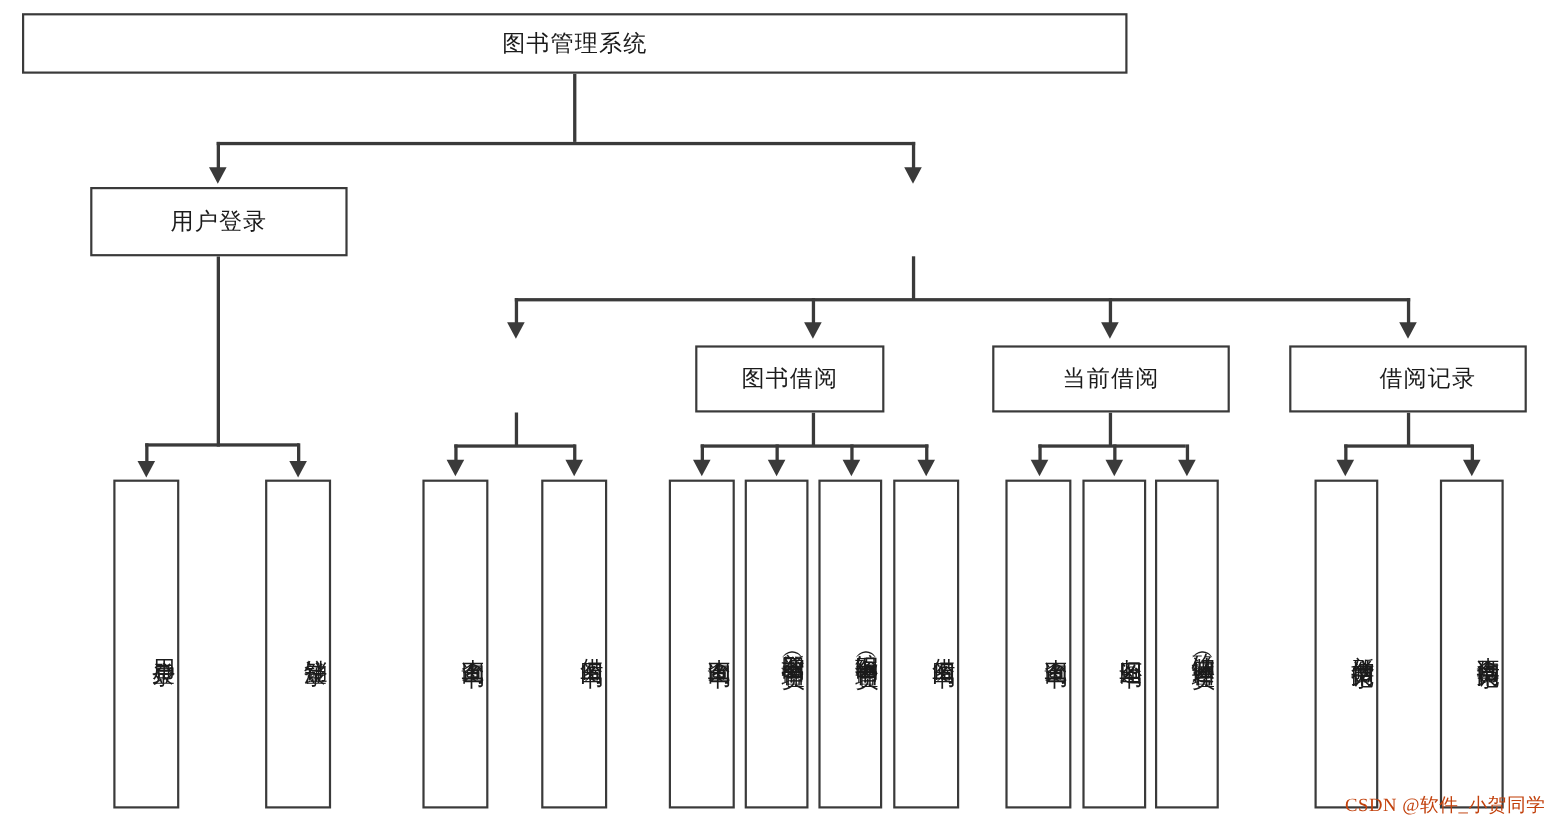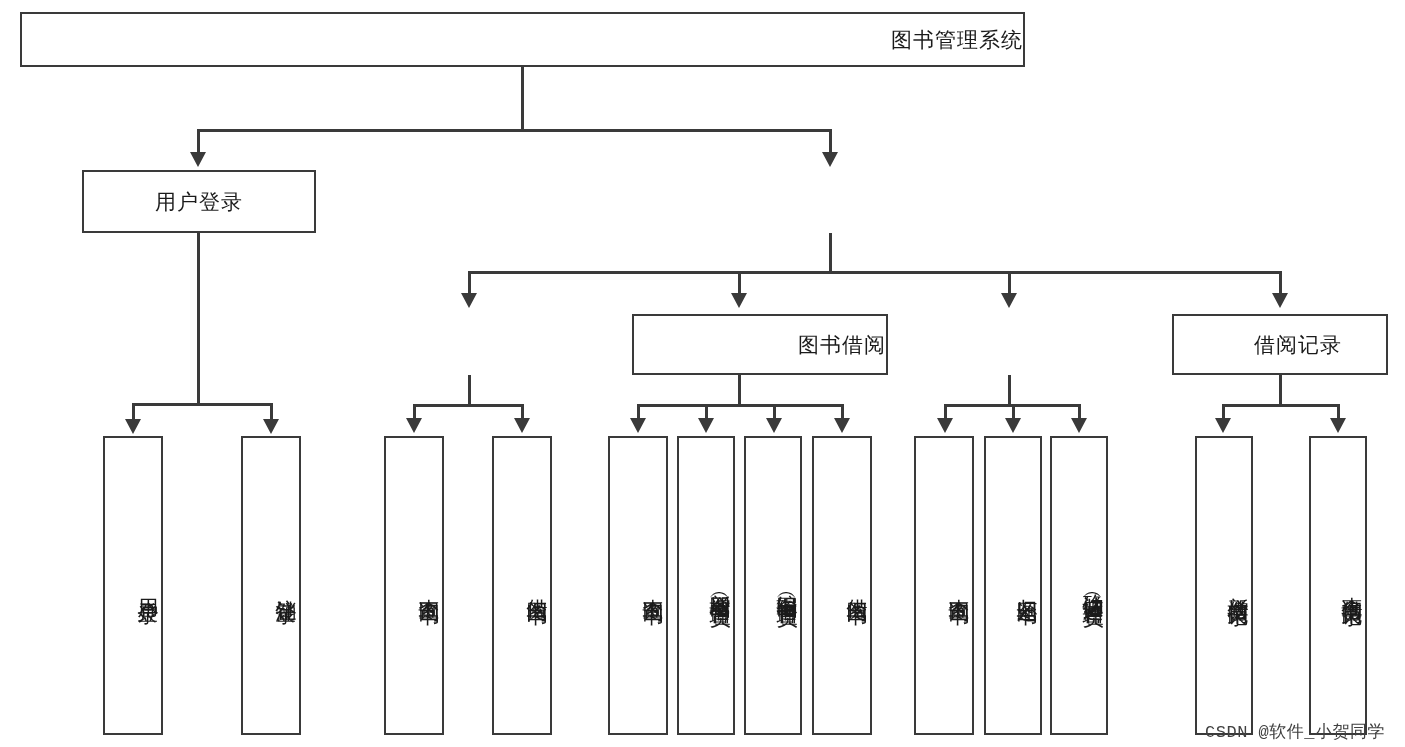--- a/index.html
+++ b/index.html
@@ -62,36 +62,36 @@
     position: absolute;
     width: 0;
     height: 0;
     border-left: 8px solid transparent;
     border-right: 8px solid transparent;
     border-top: 15px solid #3a3a3a;
     z-index: 2;
   }
   #watermark {
     position: absolute;
-    right: 20px;
+    right: 0;
     bottom: 4px;
     font-size: 17px;
-    color: #404040;
+    color: #c2410c;
     letter-spacing: 0.5px;
     z-index: 5;
     white-space: nowrap;
-    font-family: Liberation Mono, monospace;
+    font-family: Liberation Serif, serif;
   }
 </style>
 </head>
 <body>
 
 <div id="canvas">
 
-  <div class="node h" style="left:20px; top:12px; width:1005px; height:55px;justify-content:flex-end;">
+  <div class="node h" style="left:20px; top:12px; width:1005px; height:55px;">
     <span>图书管理系统</span>
   </div>
 
   <div class="edge vline" style="left:521px; top:67px; height:62px;"></div>
 
   <div class="edge hline" style="left:197px; top:129px; width:635px;"></div>
 
   <div class="edge vline" style="left:197px; top:129px; height:26px;"></div>
   <div class="arrow" style="left:190px; top:152px;"></div>
   <div class="edge vline" style="left:829px; top:129px; height:26px;"></div>
@@ -112,22 +112,25 @@
   <div class="edge hline" style="left:468px; top:271px; width:814px;"></div>
   <div class="edge vline" style="left:468px; top:271px; height:24px;"></div>
   <div class="arrow" style="left:461px; top:293px;"></div>
   <div class="edge vline" style="left:738px; top:271px; height:24px;"></div>
   <div class="arrow" style="left:731px; top:293px;"></div>
   <div class="edge vline" style="left:1008px; top:271px; height:24px;"></div>
   <div class="arrow" style="left:1001px; top:293px;"></div>
   <div class="edge vline" style="left:1279px; top:271px; height:24px;"></div>
   <div class="arrow" style="left:1272px; top:293px;"></div>
 
-  <div class="node h" style="left:632px; top:314px; width:256px; height:61px;justify-content:flex-end;">
+  <div class="node h" style="left:632px; top:314px; width:172px; height:61px;">
     <span>图书借阅</span>
+  </div>
+  <div class="node h" style="left:902px; top:314px; width:216px; height:61px;">
+    <span>当前借阅</span>
   </div>
   <div class="node h" style="left:1172px; top:314px; width:216px; height:61px;padding-left:36px;">
     <span>借阅记录</span>
   </div>
 
   <div class="edge vline" style="left:468px; top:375px; height:31px;"></div>
   <div class="edge hline" style="left:413px; top:404px; width:110px;"></div>
   <div class="edge vline" style="left:413px; top:404px; height:16px;"></div>
   <div class="arrow" style="left:406px; top:418px;"></div>
   <div class="edge vline" style="left:521px; top:404px; height:16px;"></div>

